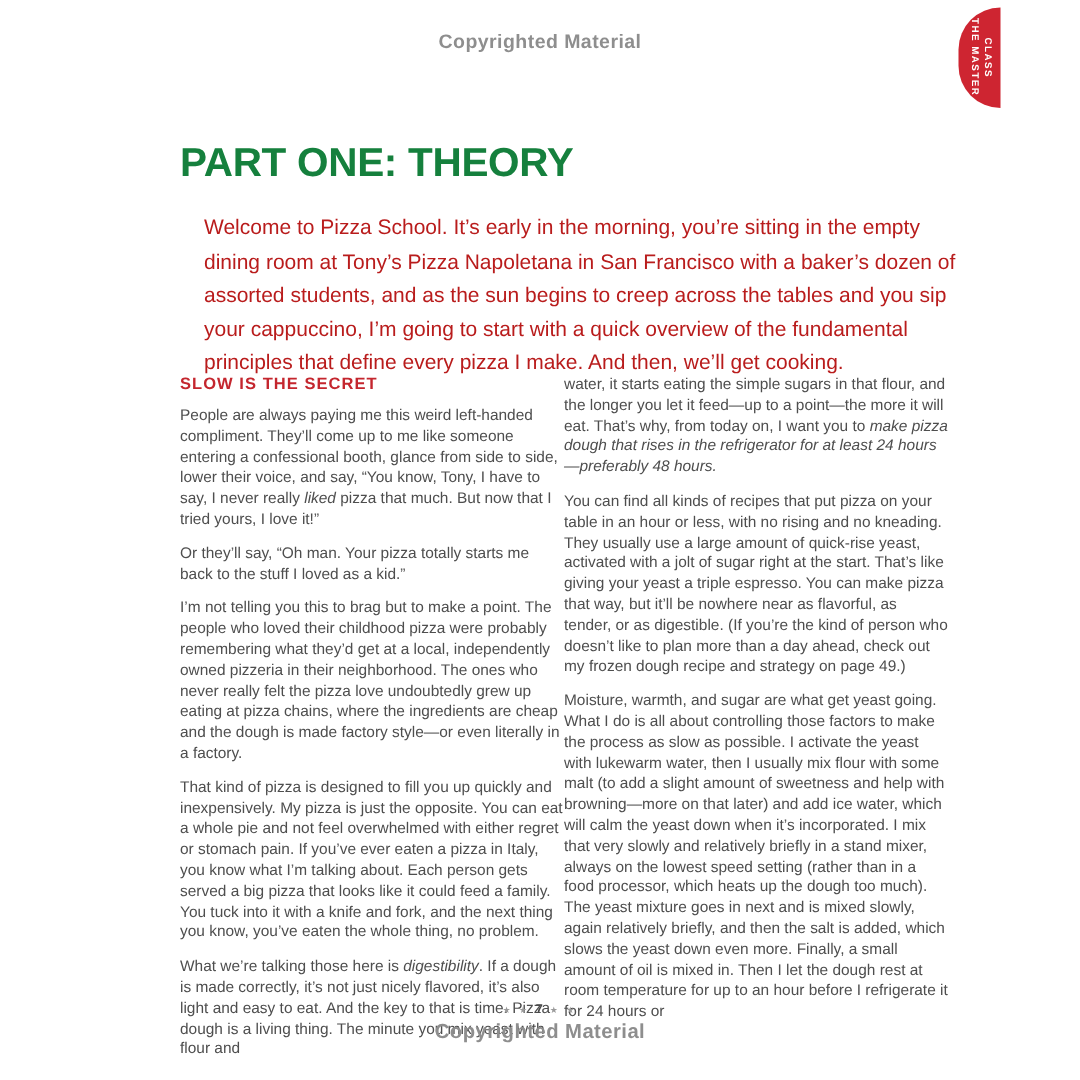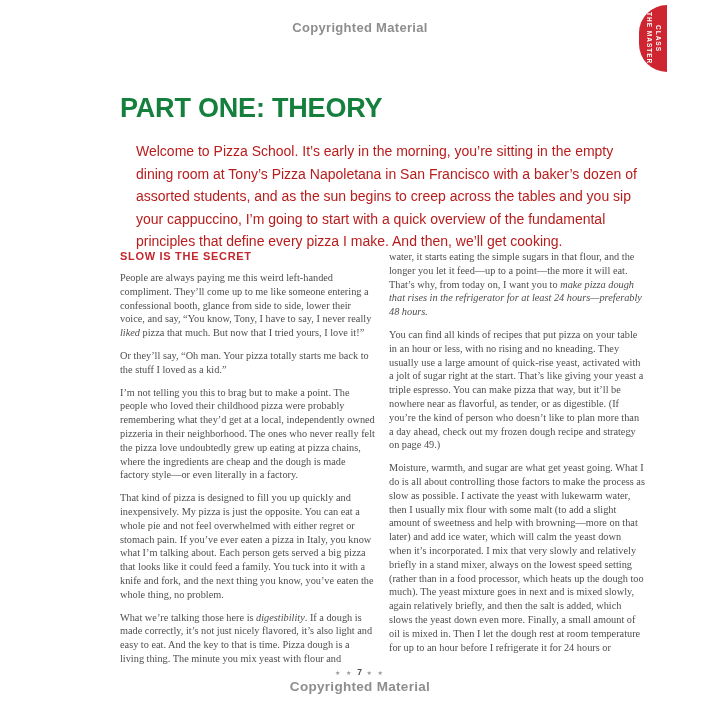--- a/index.html
+++ b/index.html
@@ -27,29 +27,29 @@
   .part-title {
     margin:0; color:#15803d; font-size:27px; font-weight:bold;
     letter-spacing:-0.2px; line-height:32px;
   }
   .intro {
     margin:16px 0 0 16px; color:#b91c1c; font-size:14px; line-height:22.5px;
   }
 
   .columns {
     position:absolute; left:120px; top:250px; width:526px;
-    display:flex; gap:13px;
+    display:flex; 
   }
   .col { width:256px; }
   .section-heading {
     margin:0 0 9px 0; color:#c4262e; font-size:11px; font-weight:bold;
     letter-spacing:.7px;
   }
   .col p {
-    margin:0 0 9px 0; color:#4e4e4e; font-size:10.3px; line-height:13.8px;font-family:Liberation Serif, serif;
+    margin:0 0 9px 0; color:#4e4e4e; font-size:10.3px; line-height:13.8px;
   }
   .col p:last-child { margin-bottom:0; }
   .col em { font-style:italic; }
 
   .footer { position:absolute; top:668px; left:0; width:720px; text-align:center; }
   .pageno { font-size:6px; color:#9a9a9a; letter-spacing:2px; line-height:8px; }
   .pageno .num { font-size:8.5px; font-weight:bold; color:#4a4a4a; letter-spacing:1px; }
   .copy-bottom {
     margin-top:2px; color:#8e8e8e; font-size:13.5px; font-weight:bold; letter-spacing:.3px;
   }

